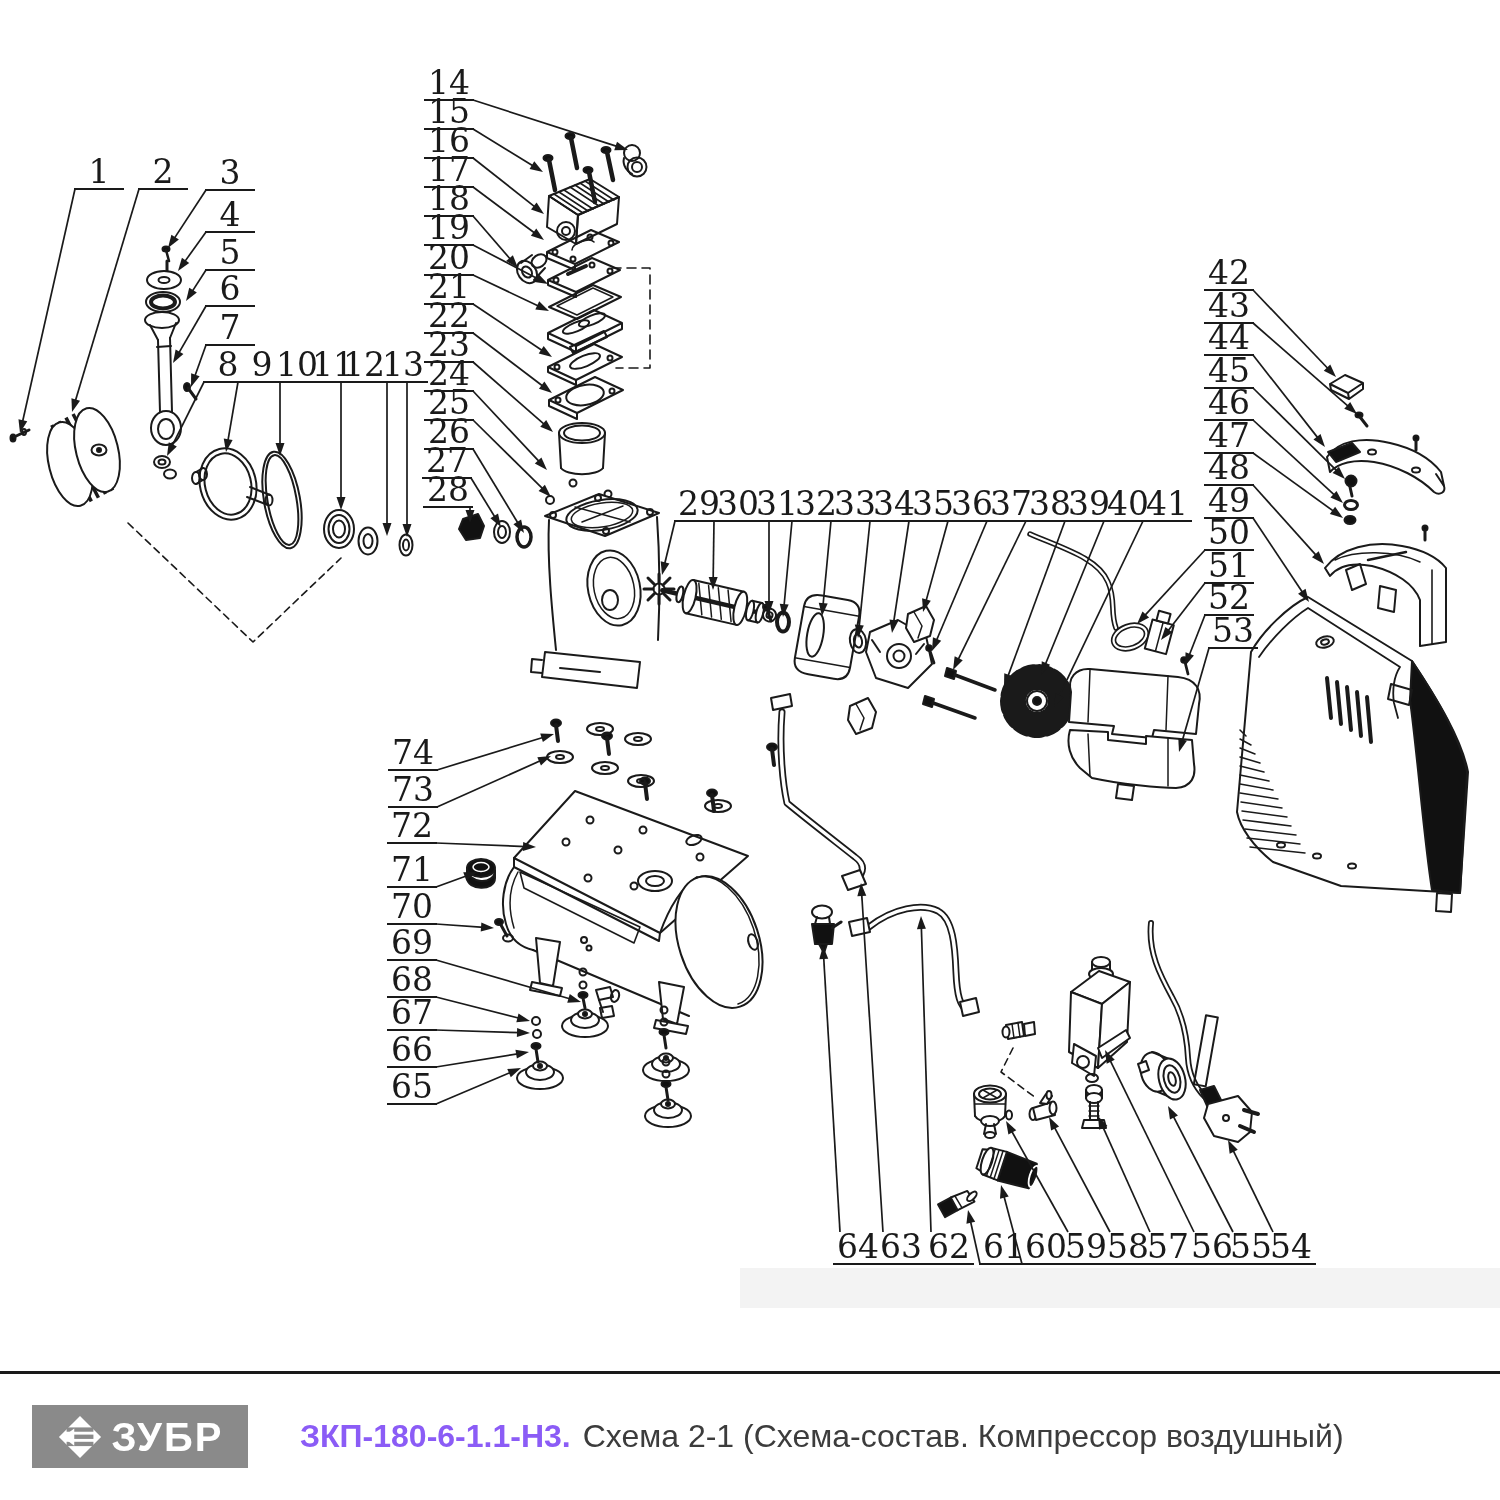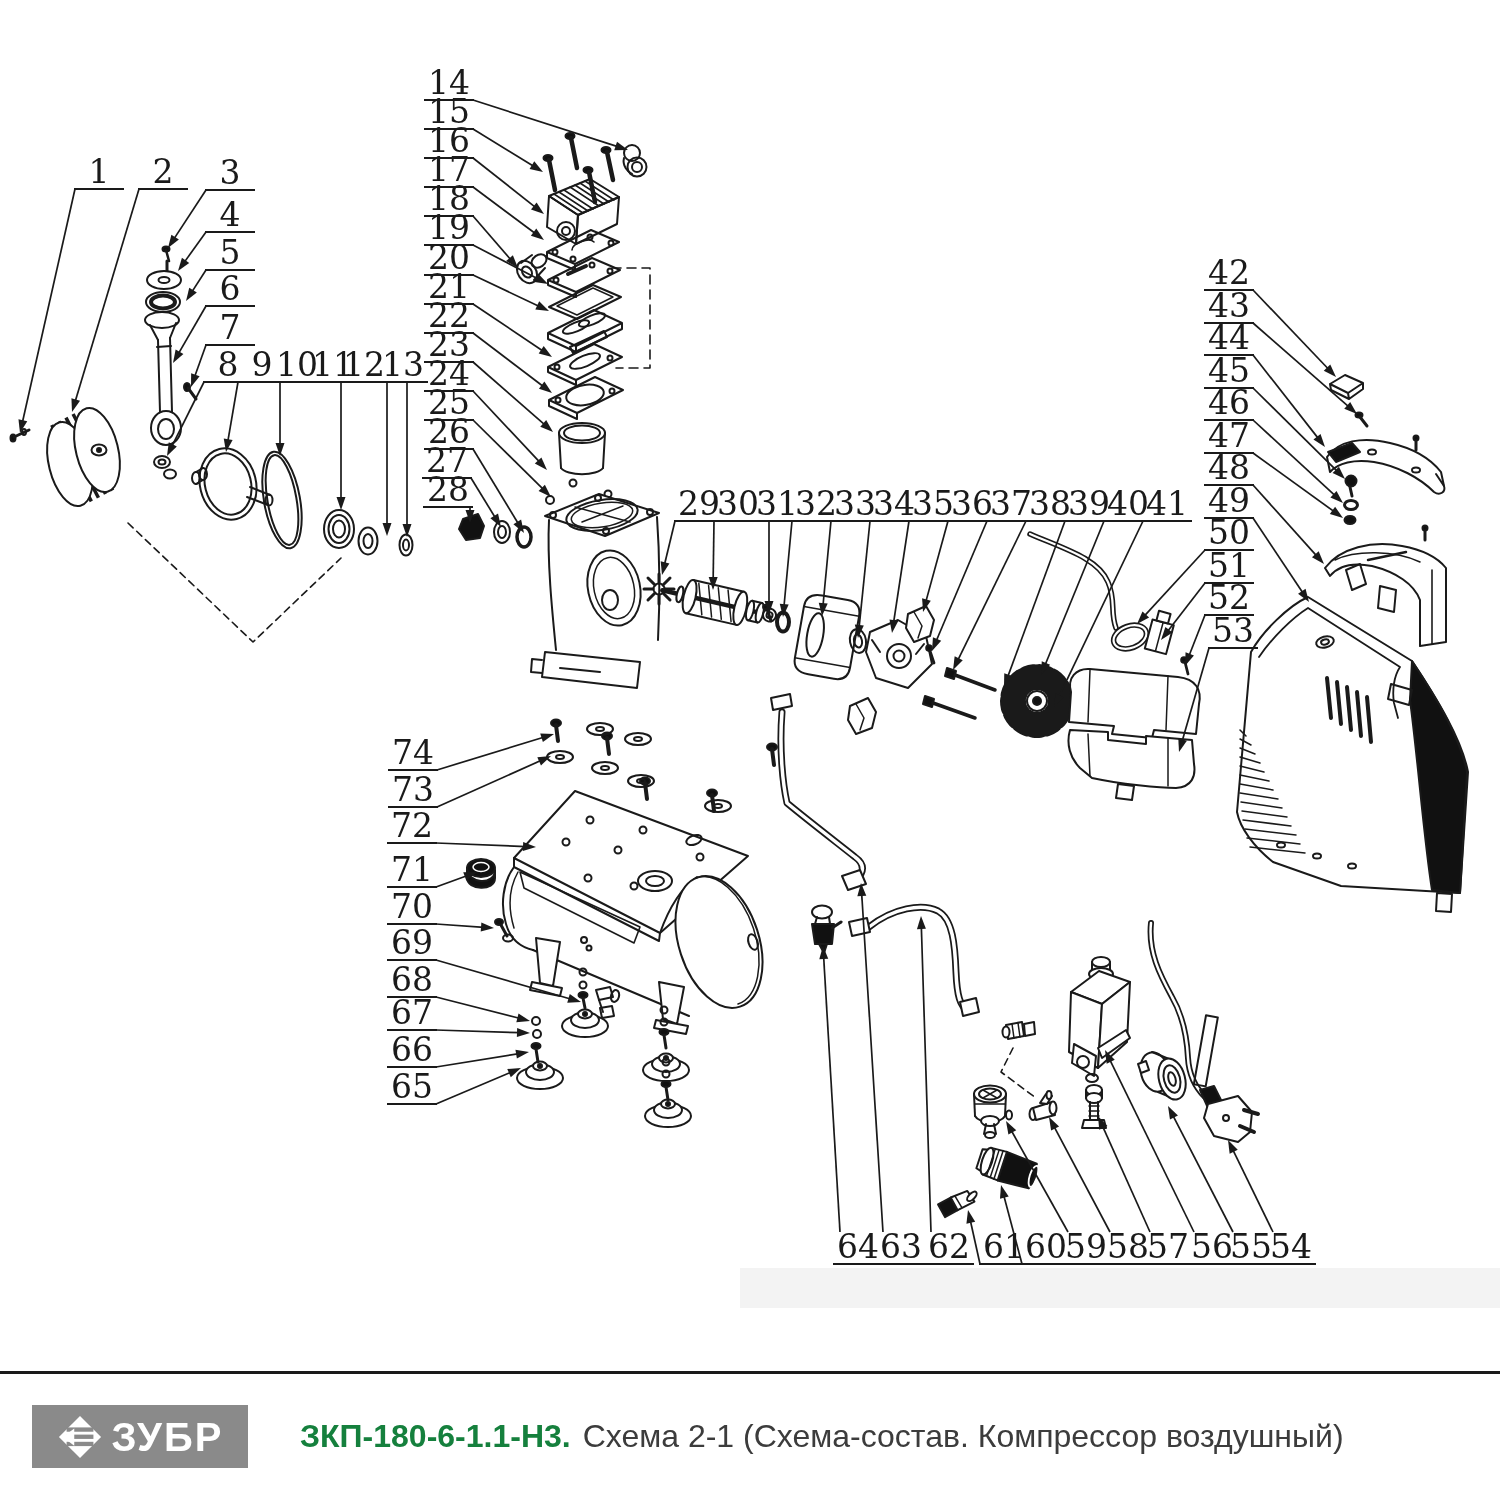--- a/index.html
+++ b/index.html
@@ -9,21 +9,21 @@
   #art{position:absolute;left:0;top:0;}
   .plbl{font-family:"DejaVu Serif",serif;font-size:33px;fill:#1a1a1a;text-anchor:middle;}
   .page-gap{position:absolute;left:740px;top:1268px;width:760px;height:40px;background:#f3f3f3;}
   .footer-rule{position:absolute;left:0;top:1371px;width:1500px;height:3px;background:#1a1a1a;}
   .footer{position:absolute;left:0;top:1390px;width:1500px;height:110px;background:#fff;}
   .logo{position:absolute;left:32px;top:15px;width:216px;height:63px;display:flex;
         align-items:center;justify-content:center;gap:9px;}
   .logo-text{color:#fff;font-weight:bold;font-size:40px;letter-spacing:2px;line-height:1;}
   .doc-title{position:absolute;left:300px;top:22px;height:48px;line-height:48px;
              font-size:32px;white-space:nowrap;color:#3c3c3c;}
-  .doc-title .code{font-weight:bold;color:#15803d;margin-right:12px;}
+  .doc-title .code{font-weight:bold;color:#8b5cf6;margin-right:12px;}
   svg text{user-select:none;}
 </style>
 </head>
 <body>
 
 <div class="stage">
 
 <svg id="art" width="1500" height="1500" viewBox="0 0 1500 1500">
   <g id="static-art" stroke="#1a1a1a" fill="none" stroke-width="2" stroke-linecap="round" stroke-linejoin="round">
 

